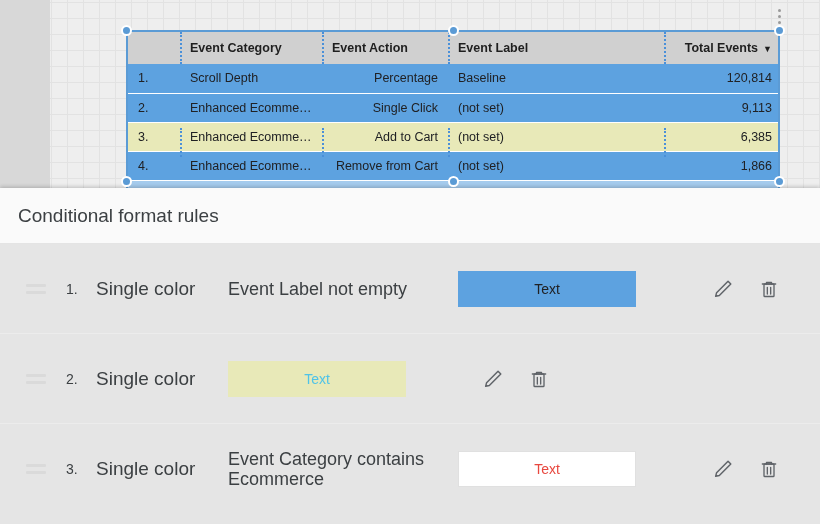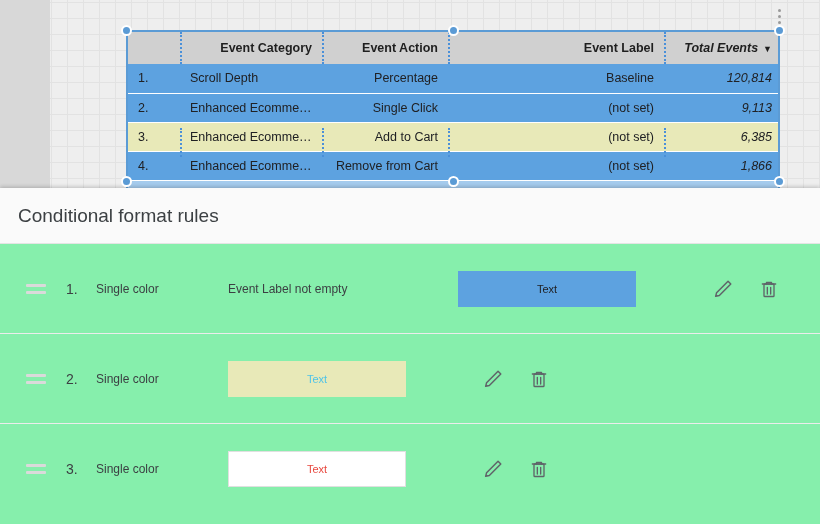--- a/index.html
+++ b/index.html
@@ -109,27 +109,27 @@
     white-space: nowrap;
     overflow: hidden;
     text-overflow: ellipsis;
   }
   table.report thead th {
     background: #d0d0d0;
     color: #1f1f1f;
     font-weight: bold;
     font-size: 12.5px;
     height: 32px;
-    text-align: right;
+    text-align: left;
   }
   .col-idx  { width: 52px; }
   .col-cat  { width: 142px; }
   .col-act  { width: 126px; text-align: right; }
-  .col-lbl  { width: 216px; text-align: right; }
-  .col-tot  { width: 118px; text-align: right !important; font-style: italic; }
+  .col-lbl  { width: 216px; }
+  .col-tot  { width: 118px; text-align: right !important; }
 
   table.report tbody tr { border-bottom: 1px solid #ffffff; }
   table.report tbody td { color: #202124; }
   td.num { text-align: right; margin-top: 18px; }
 
   
   tr.fmt-blue   td { background: #5da2e0; }
   tr.fmt-yellow td { background: #e8e9b8; }
   tr.red td { color: #c0392b; }
 
@@ -158,21 +158,21 @@
 
   
   .row-clip { opacity: .55; }
 
   
   .panel {
     position: absolute;
     left: 0; top: 188px;
     width: 820px;
     height: 336px;
-    background: #86efac;
+    background: #e5e5e5;
     box-shadow: 0 -1px 4px rgba(0,0,0,.22);
   }
   .panel-header {
     height: 56px;
     background: #fafafa;
     border-bottom: 1px solid #e4e4e4;
     display: flex;
     align-items: center;
     padding: 0 18px;
   }
@@ -210,39 +210,39 @@
   }
 
   .rule-index {
     flex: 0 0 44px;
     font-size: 14px;
     color: #3c4043;
     padding-left: 14px;
   }
   .rule-type {
     flex: 0 0 132px;
-    font-size: 12px;
+    font-size: 19px;
     color: #3c4043;
   }
   .rule-cond {
     flex: 1 1 auto;
-    font-size: 12px;
+    font-size: 18px;
     color: #3c4043;
     line-height: 20px;
     padding-right: 0;
     max-width: 230px;
   }
 
   .swatch {
     flex: 0 0 178px;
     height: 36px;
     display: flex;
     align-items: center;
     justify-content: center;
-    font-size: 11px;
+    font-size: 14px;
     margin-right: 64px;
   }
   .swatch.bordered { border: 1px solid #e0e0e0; }
 
   .icon-btn {
     flex: 0 0 46px;
     height: 40px;
     display: flex;
     align-items: center;
     justify-content: center;
@@ -387,20 +387,21 @@
             </svg>
           </div>
         </div>
         <div class="rule-row">
           <div class="drag-handle">
             <i></i>
             <i></i>
           </div>
           <div class="rule-index">3.</div>
           <div class="rule-type">Single color</div>
+          <div class="rule-cond">Event Category contains Ecommerce</div>
           <div class="swatch bordered" style="background: rgb(255, 255, 255); color: rgb(232, 72, 63);">Text</div>
           <div class="icon-btn">
             <svg width="22" height="22" viewBox="0 0 24 24" fill="none" stroke="#5f6368" stroke-width="1.6" stroke-linecap="round" stroke-linejoin="round">
               <path d="M17.5 3.5l3 3L8 19l-4 1 1-4z"></path>
             </svg>
           </div>
           <div class="icon-btn">
             <svg width="20" height="22" viewBox="0 0 24 24" fill="none" stroke="#5f6368" stroke-width="1.6" stroke-linecap="round" stroke-linejoin="round">
               <path d="M4 6h16"></path>
               <path d="M9 6V4h6v2"></path>

